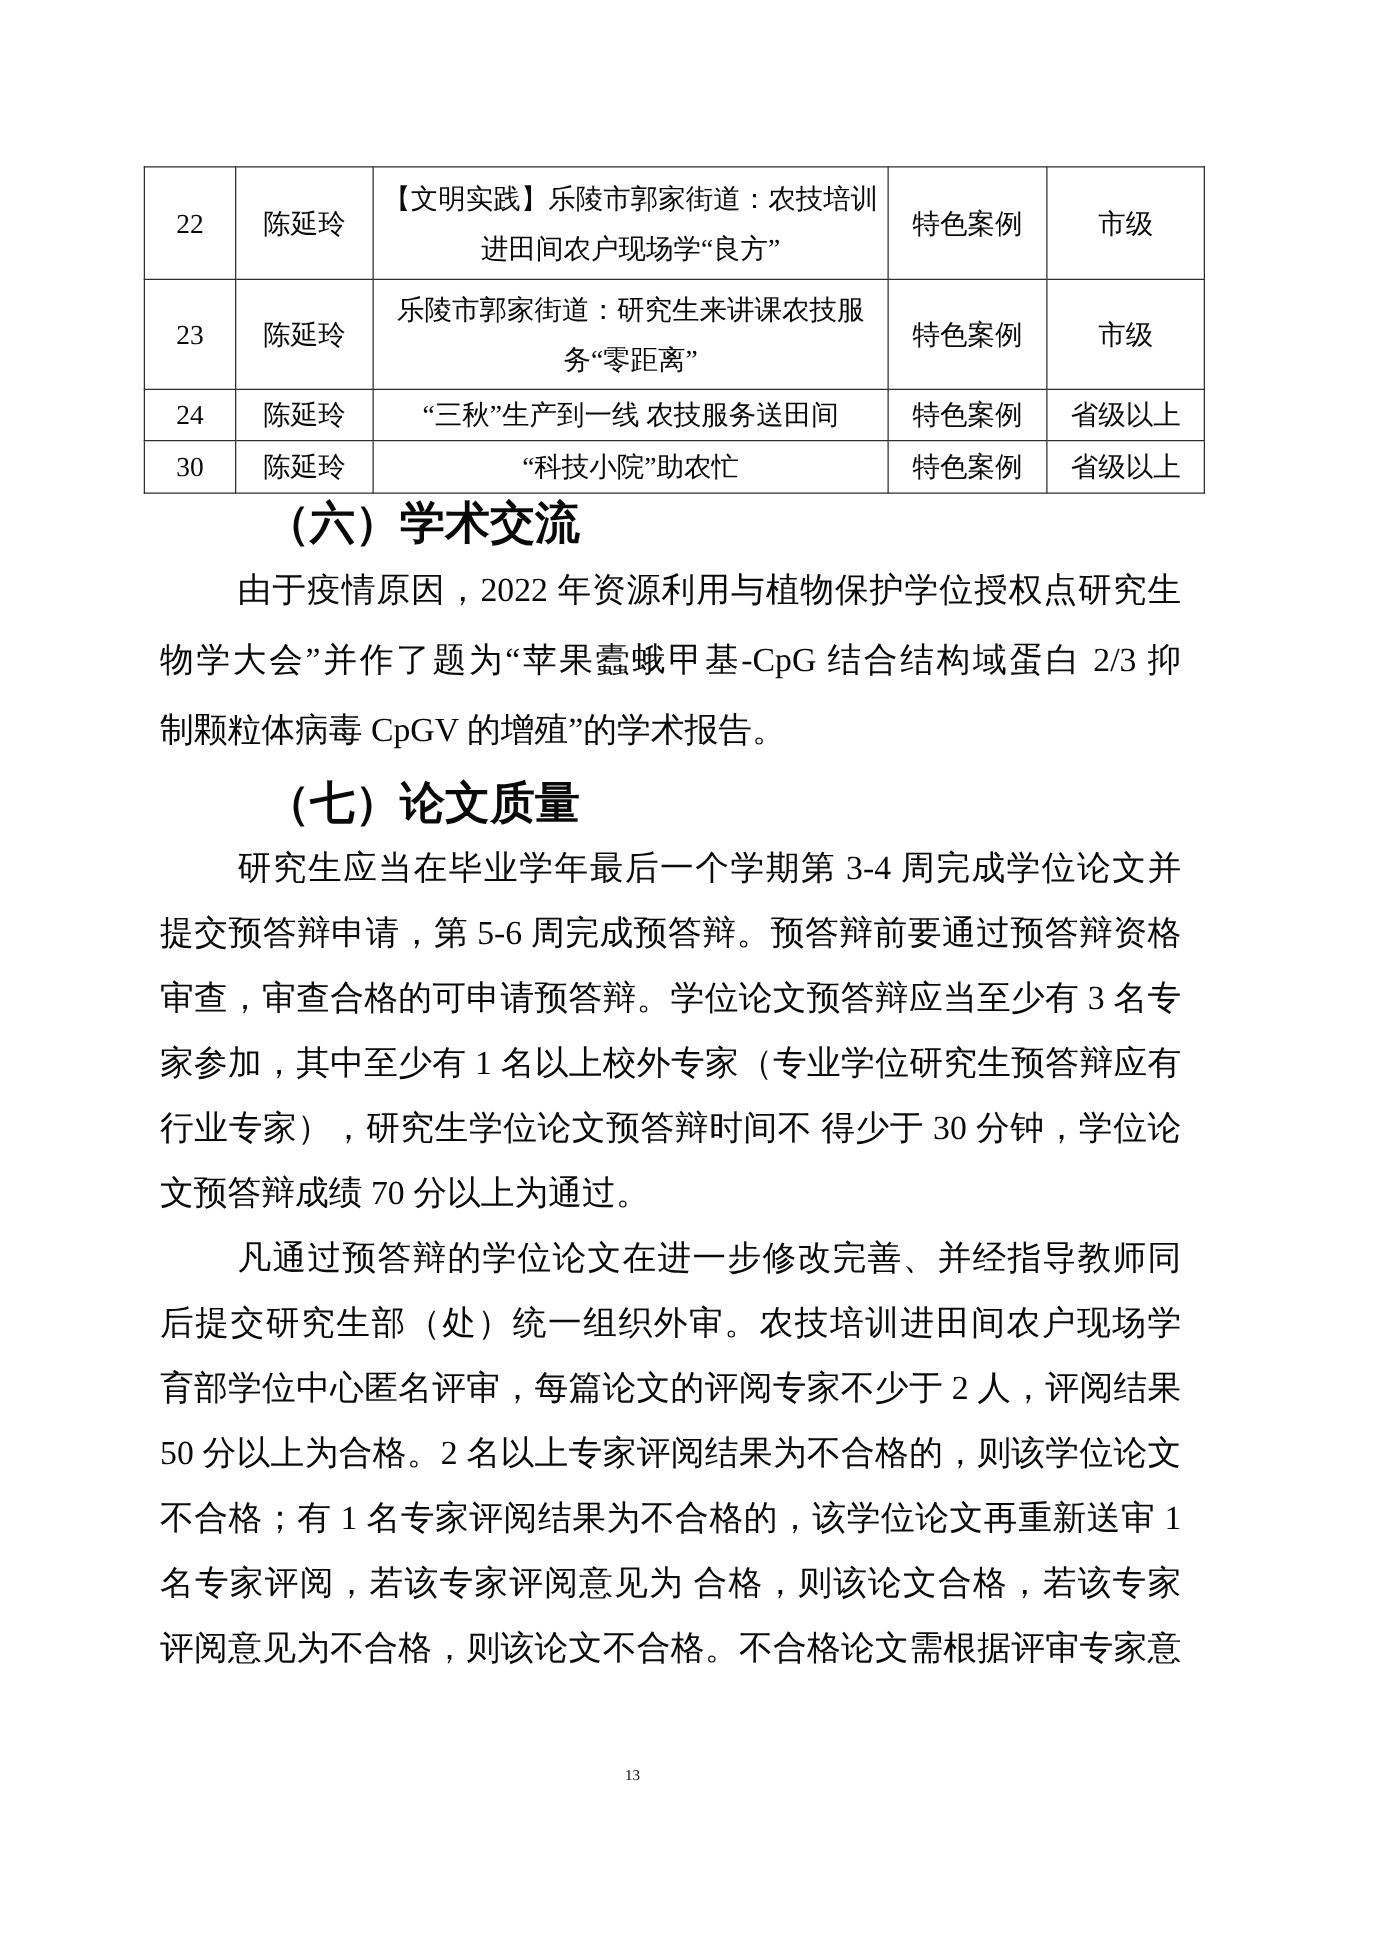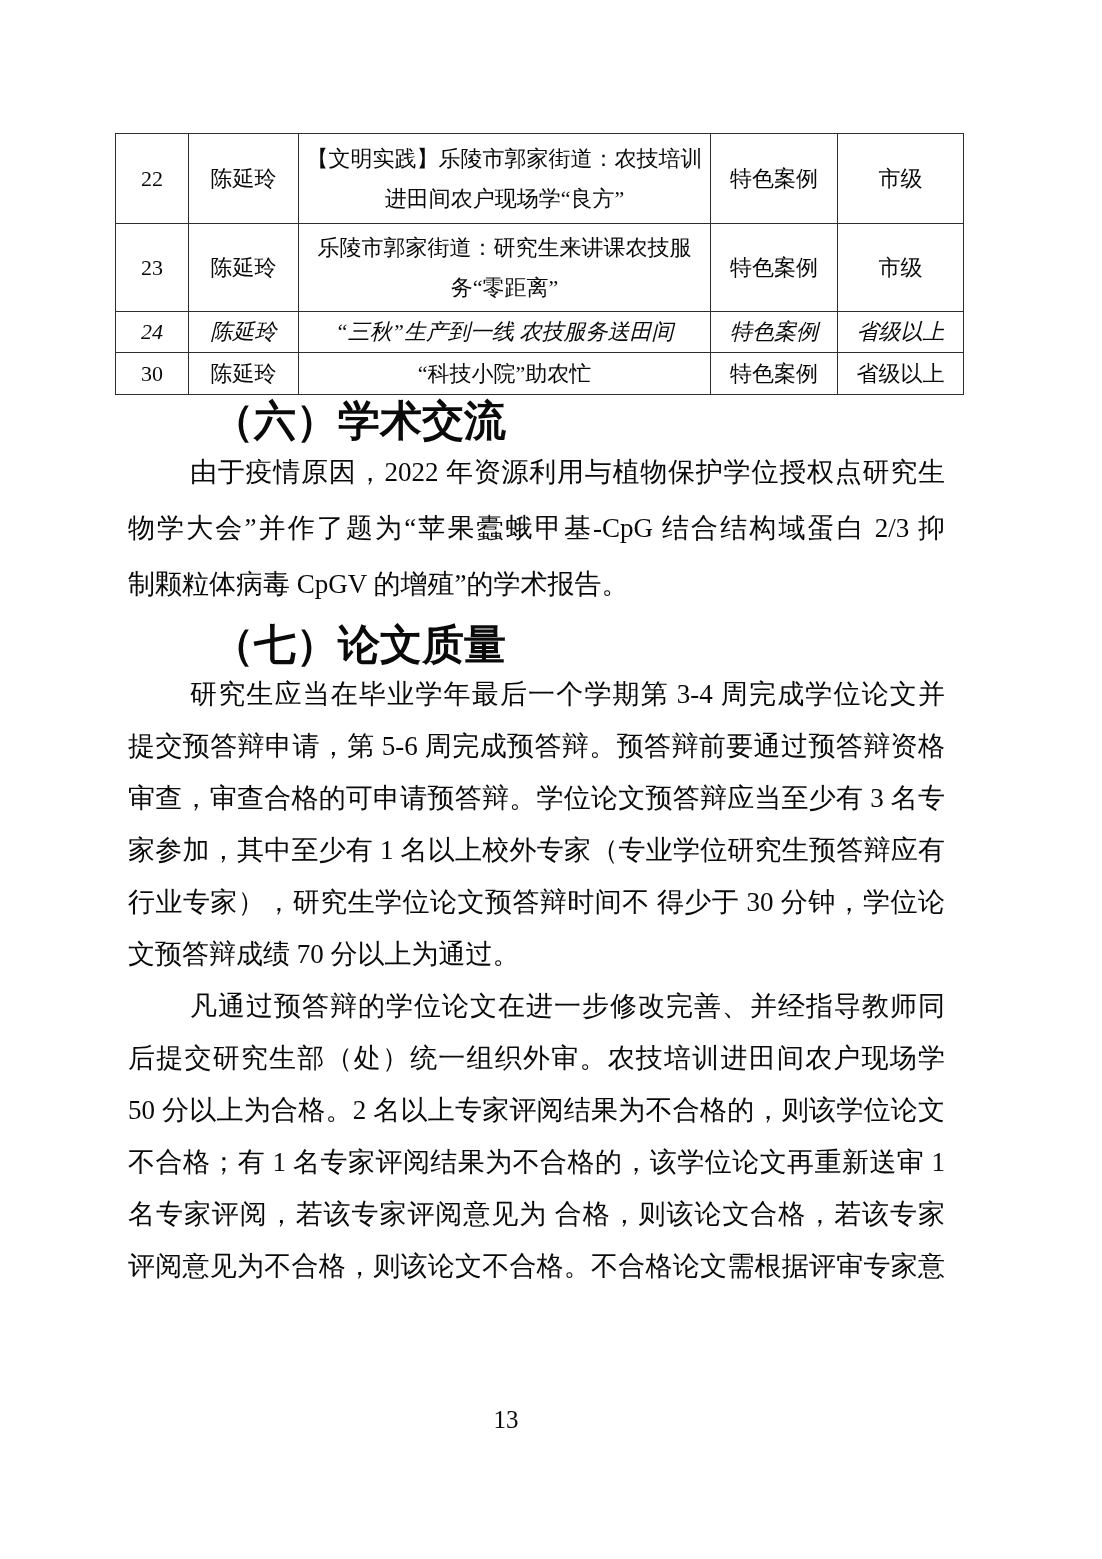--- a/index.html
+++ b/index.html
@@ -13,42 +13,42 @@
     position:absolute; left:115px; top:133px; width:848px;
     border-collapse:collapse; table-layout:fixed;
   }
   table.records td {
     border:1.5px solid #2e2e2e; text-align:center; vertical-align:middle;
     font-size:22px; line-height:40px; padding:0 4px; box-sizing:border-box;
     overflow:hidden;
   }
   tr.row-tall-1 td { height:90px; }
   tr.row-tall-2 td { height:88px; }
-  tr.row-short-1 td { height:41px;font-style:italic; }
+  tr.row-short-1 td { height:41px; }
   tr.row-short-2 td { height:42px; }
   
   .textblock { position:absolute; left:128px; top:390px; width:817px; }
   .sec-heading {
-    font-family:Liberation Sans, sans-serif;
-    font-weight:bold; font-size:42px; line-height:46px;
+    font-family:Liberation Mono, monospace;
+    font-weight:bold; font-size:36px; line-height:46px;
     margin:8px 0 0 0; padding-left:84px;
   }
   .sec-heading.second { margin-top:10px; }
   .para { margin:0; }
   .para .line {
     font-size:27px; height:56px; line-height:56px;
     text-align:justify; text-align-last:justify; overflow:hidden;
   }
   .para.tight .line { height:52px; line-height:52px; }
   .para .line.first { text-indent:62px; }
   .para .line.plain { text-align-last:auto; }
   
   .footer {
     position:absolute; left:0; top:1405px; width:1012px;
-    text-align:center; font-size:25px; line-height:30px;
+    text-align:center; font-size:12px; line-height:30px;
   }
 </style>
 </head>
 <body>
 
 <div>
 
   <table class="records">
     <colgroup>
       <col style="width:73px">
@@ -103,20 +103,21 @@
       <div class="line first">研究生应当在毕业学年最后一个学期第 3-4 周完成学位论文并</div>
       <div class="line">提交预答辩申请，第 5-6 周完成预答辩。预答辩前要通过预答辩资格</div>
       <div class="line">审查，审查合格的可申请预答辩。学位论文预答辩应当至少有 3 名专</div>
       <div class="line">家参加，其中至少有 1 名以上校外专家（专业学位研究生预答辩应有</div>
       <div class="line">行业专家），研究生学位论文预答辩时间不 得少于 30 分钟，学位论</div>
       <div class="line plain">文预答辩成绩 70 分以上为通过。</div>
     </div>
     <div class="para tight">
       <div class="line first">凡通过预答辩的学位论文在进一步修改完善、并经指导教师同意</div>
       <div class="line">后提交研究生部（处）统一组织外审。农技培训进田间农户现场学</div>
+      <div class="line">育部学位中心匿名评审，每篇论文的评阅专家不少于 2 人，评阅结果</div>
       <div class="line">50 分以上为合格。2 名以上专家评阅结果为不合格的，则该学位论文</div>
       <div class="line">不合格；有 1 名专家评阅结果为不合格的，该学位论文再重新送审 1</div>
       <div class="line">名专家评阅，若该专家评阅意见为 合格，则该论文合格，若该专家</div>
       <div class="line">评阅意见为不合格，则该论文不合格。不合格论文需根据评审专家意</div>
     </div>
 
   </div>
 
   <div class="footer">13</div>
 

